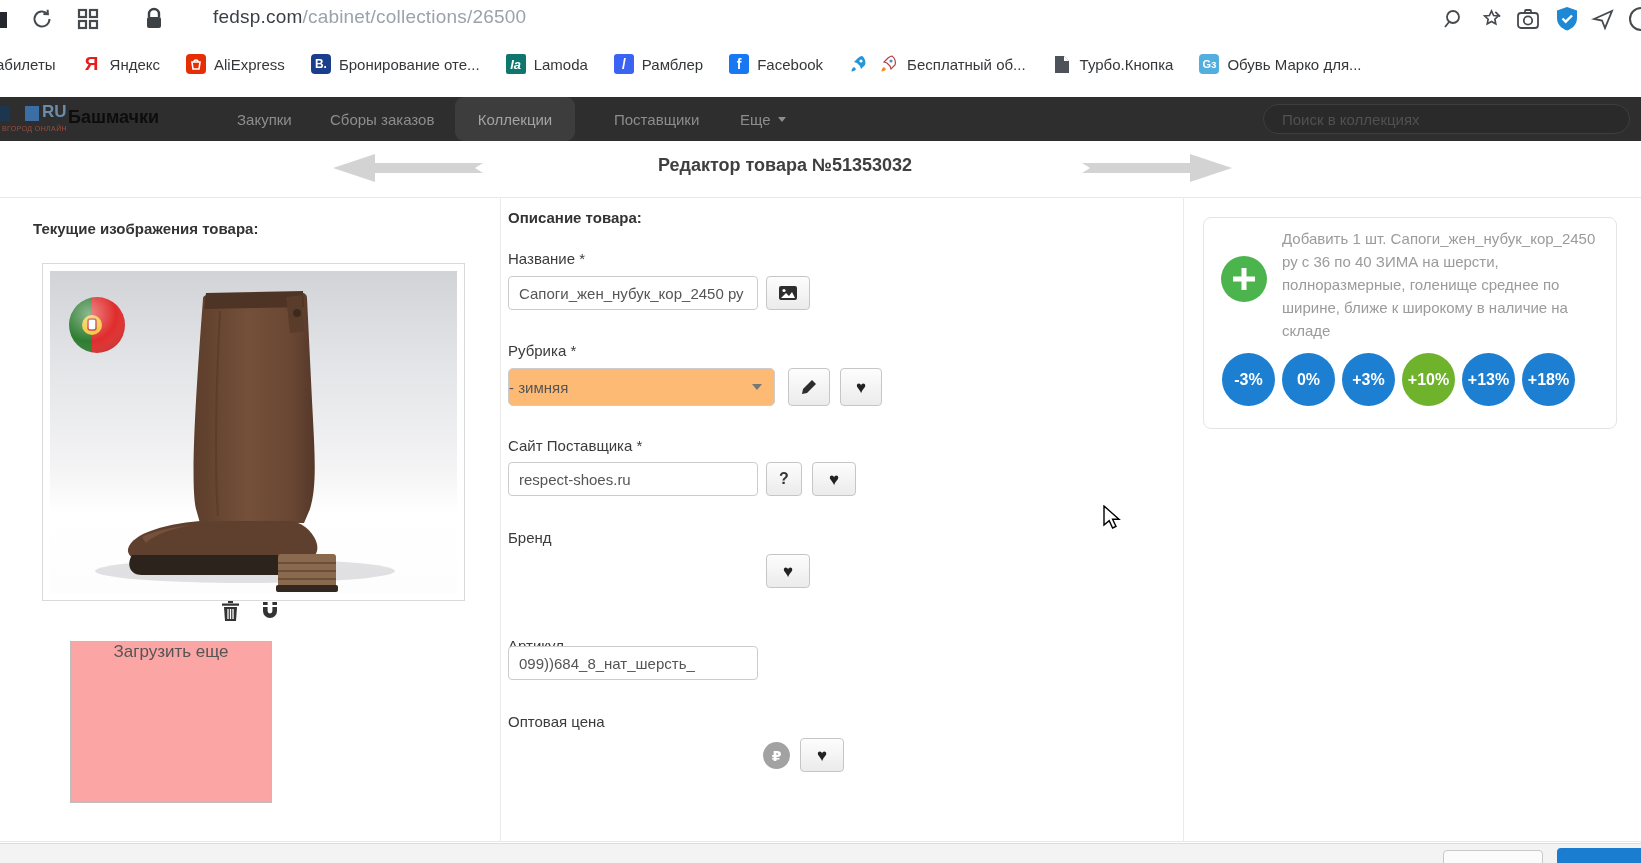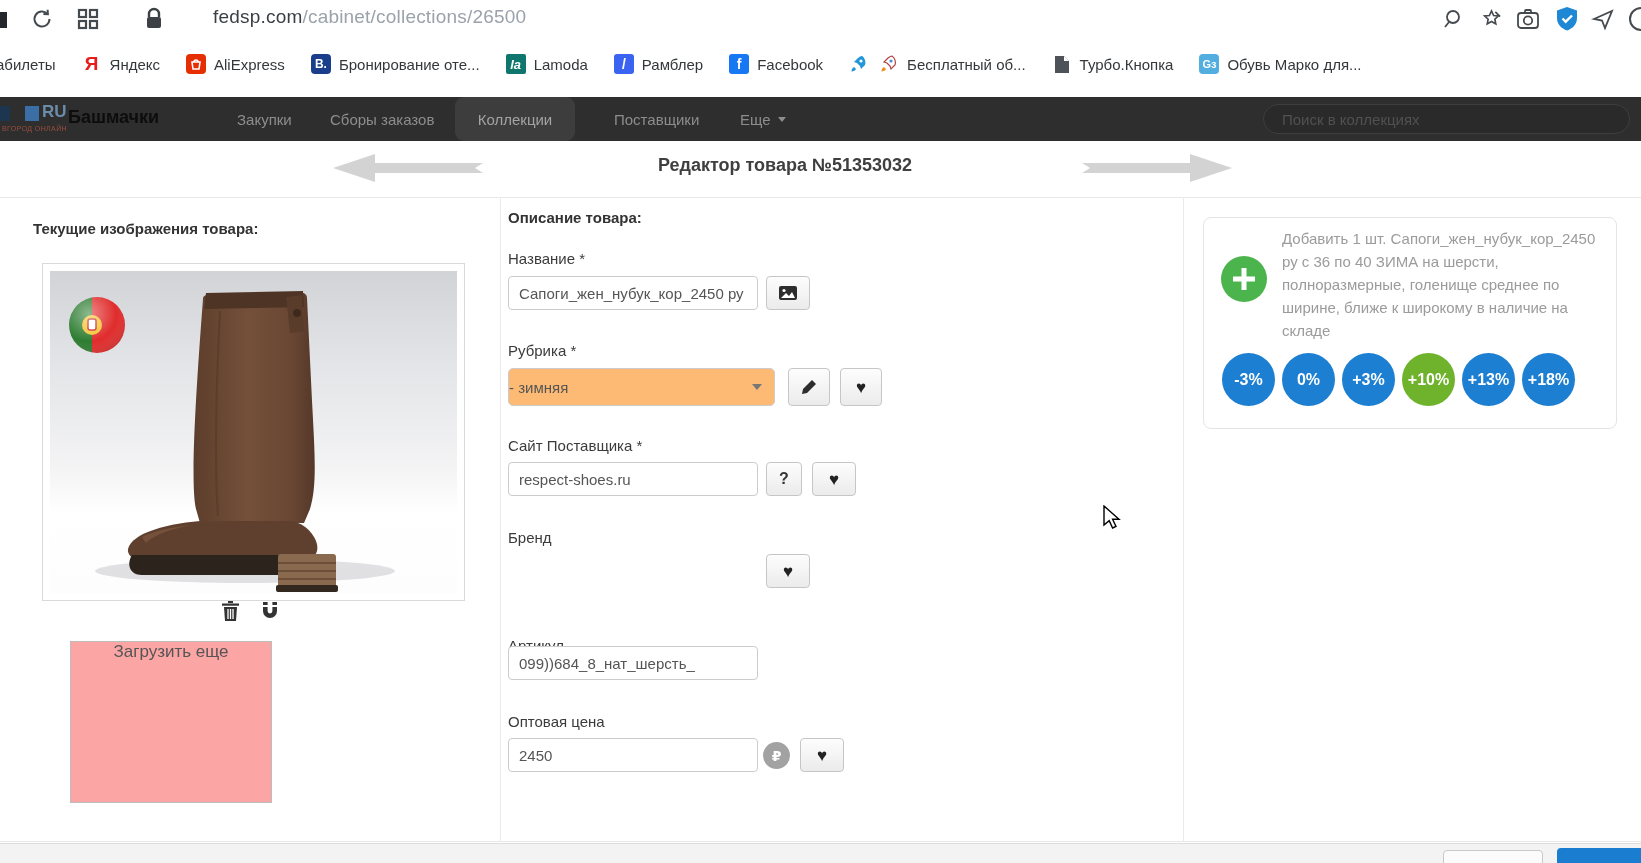--- a/index.html
+++ b/index.html
@@ -382,21 +382,20 @@
 
   <div class="f-label" style="top:529px;">Бренд</div>
   <div class="btn h34" style="left:766px; top:554px; width:44px;">
     <span class="heart-glyph">♥</span>
   </div>
 
   <div class="f-label" style="top:621px;margin-top:16px;">Артикул</div>
   <input class="f-input" style="top: 646px;" value="099))684_8_нат_шерсть_">
 
   <div class="f-label" style="top:713px;">Оптовая цена</div>
-  <input class="f-input" style="top: 738px;" value="2450">
   <div class="ruble-badge" style="left:763px; top:742px;">
       <span>₽</span>
     </div>
   <div class="btn h34" style="left:800px; top:738px; width:44px;">
     <span class="heart-glyph">♥</span>
   </div>
 
   <div class="abs add-card">
     <div class="plus-circle"></div>
     <div class="add-text">Добавить 1 шт. Сапоги_жен_нубук_кор_2450 ру с 36 по 40 ЗИМА на шерсти, полноразмерные, голенище среднее по ширине, ближе к широкому в наличие на складе</div>

